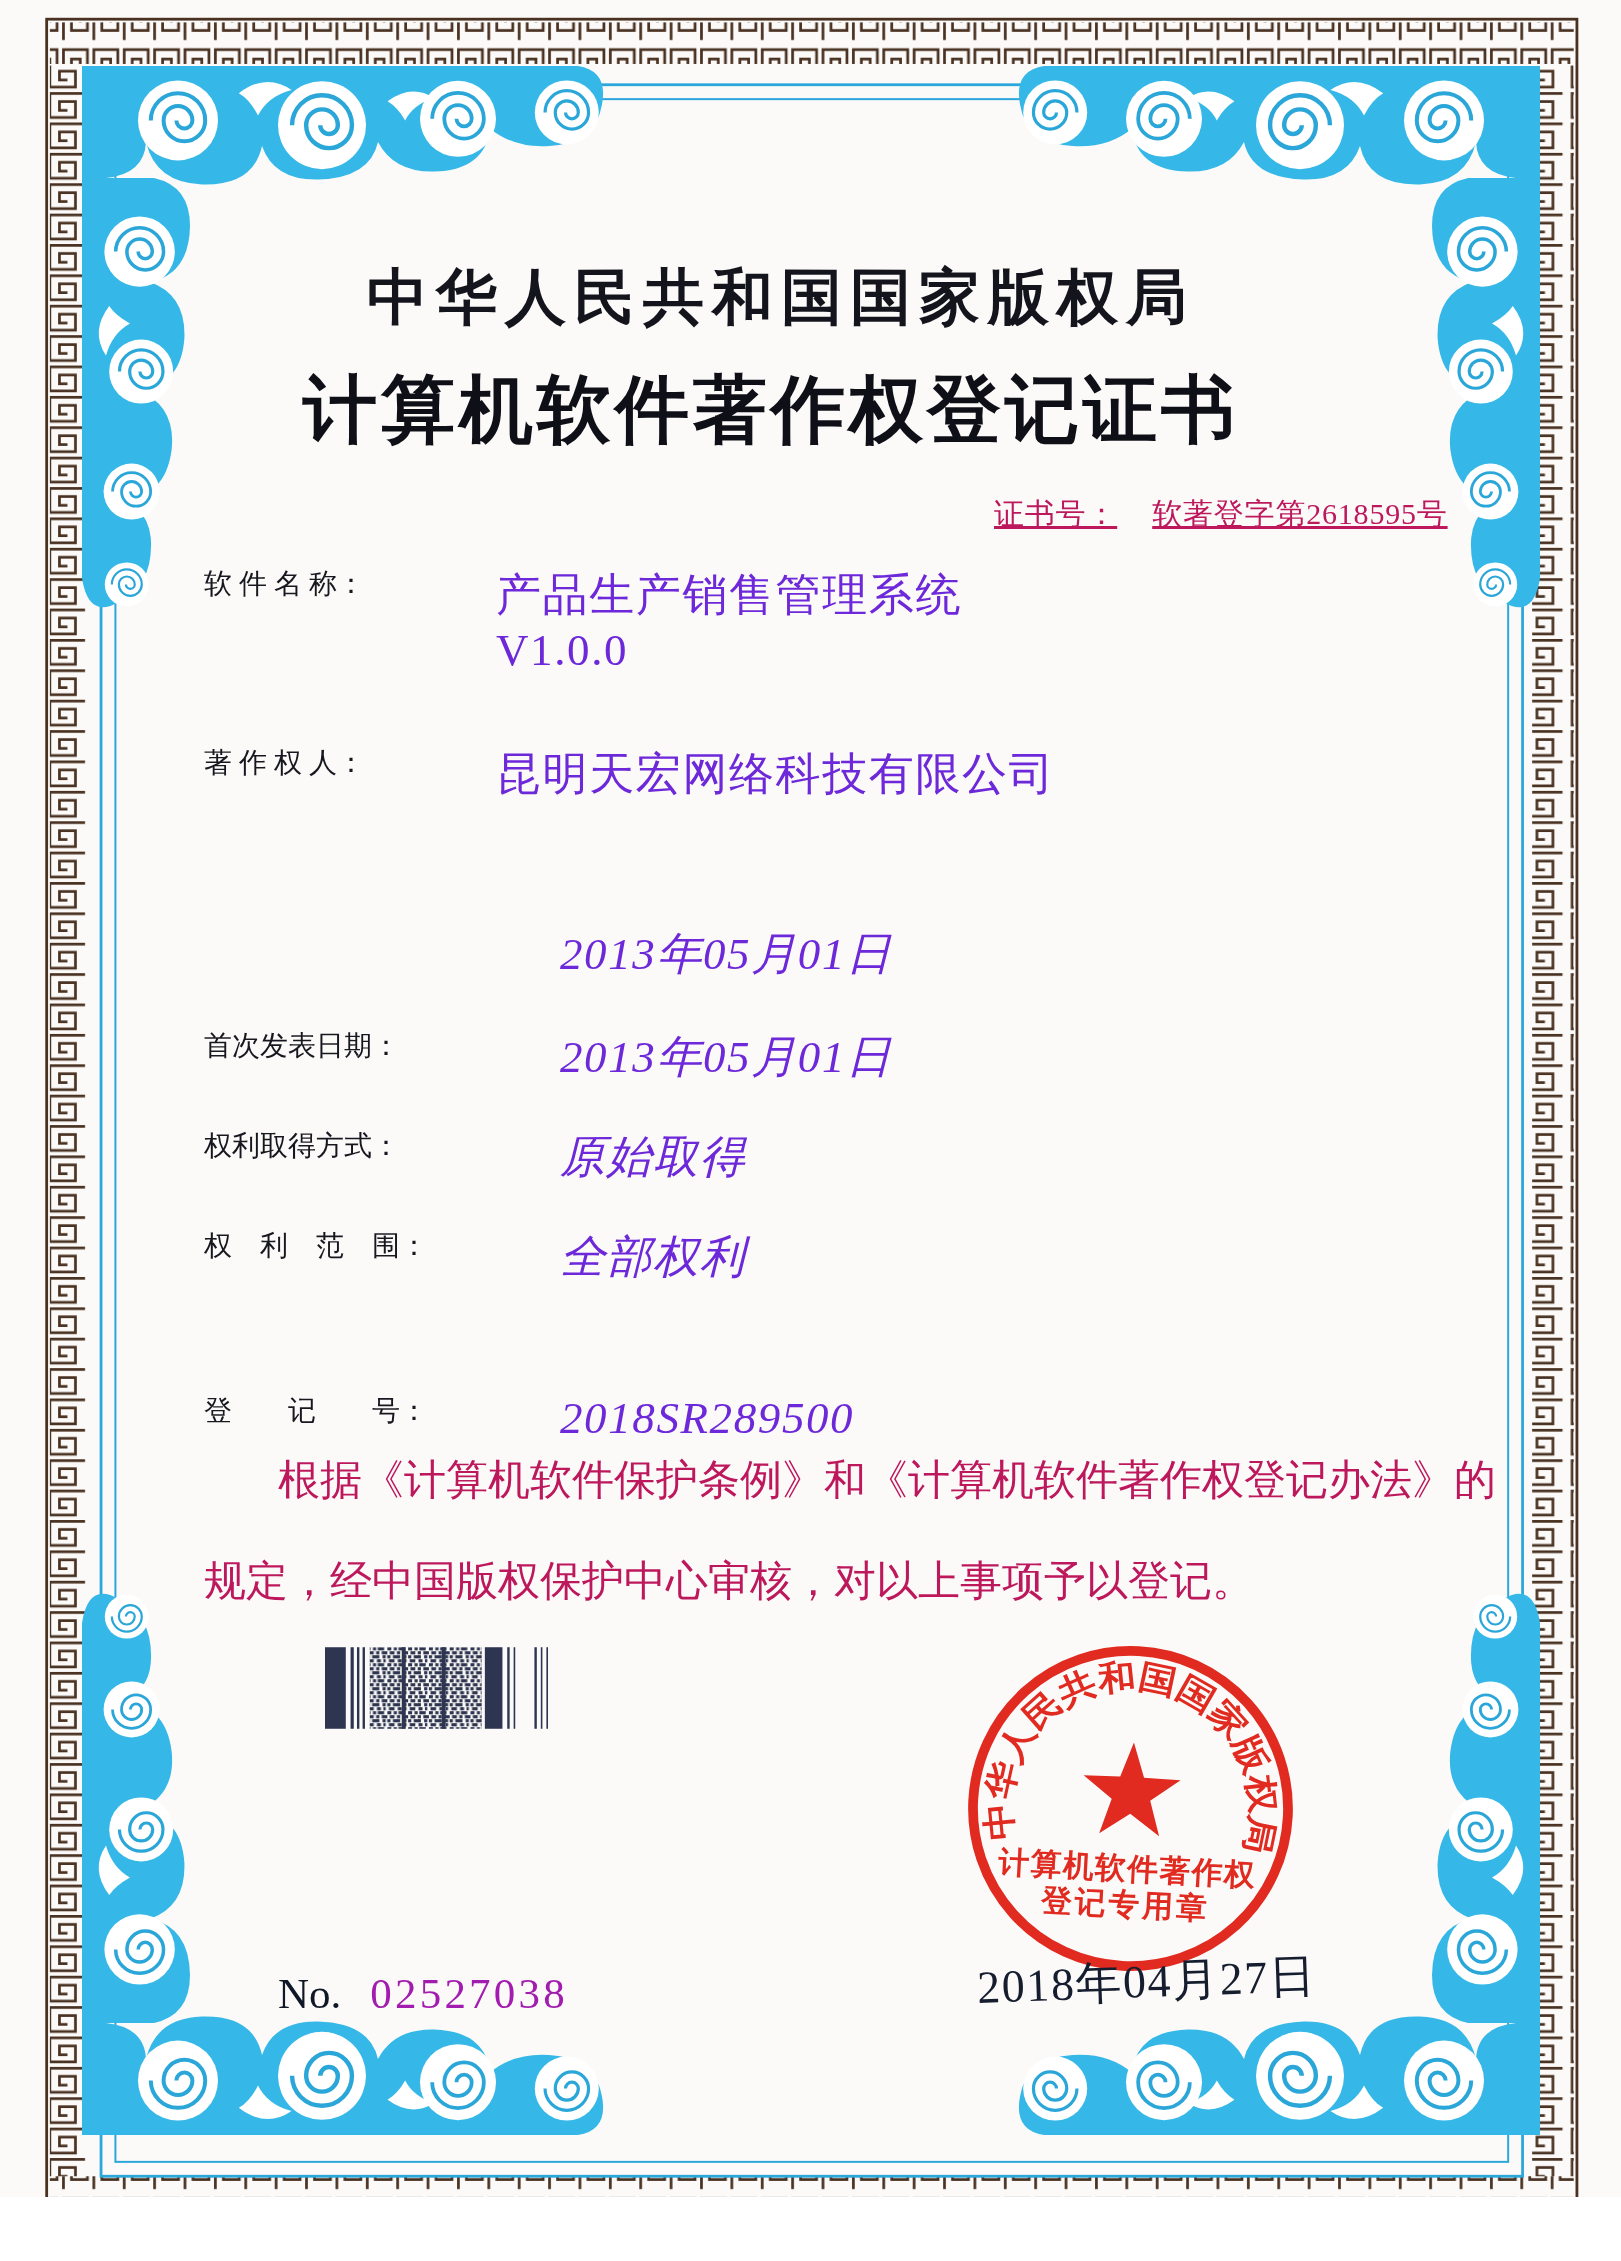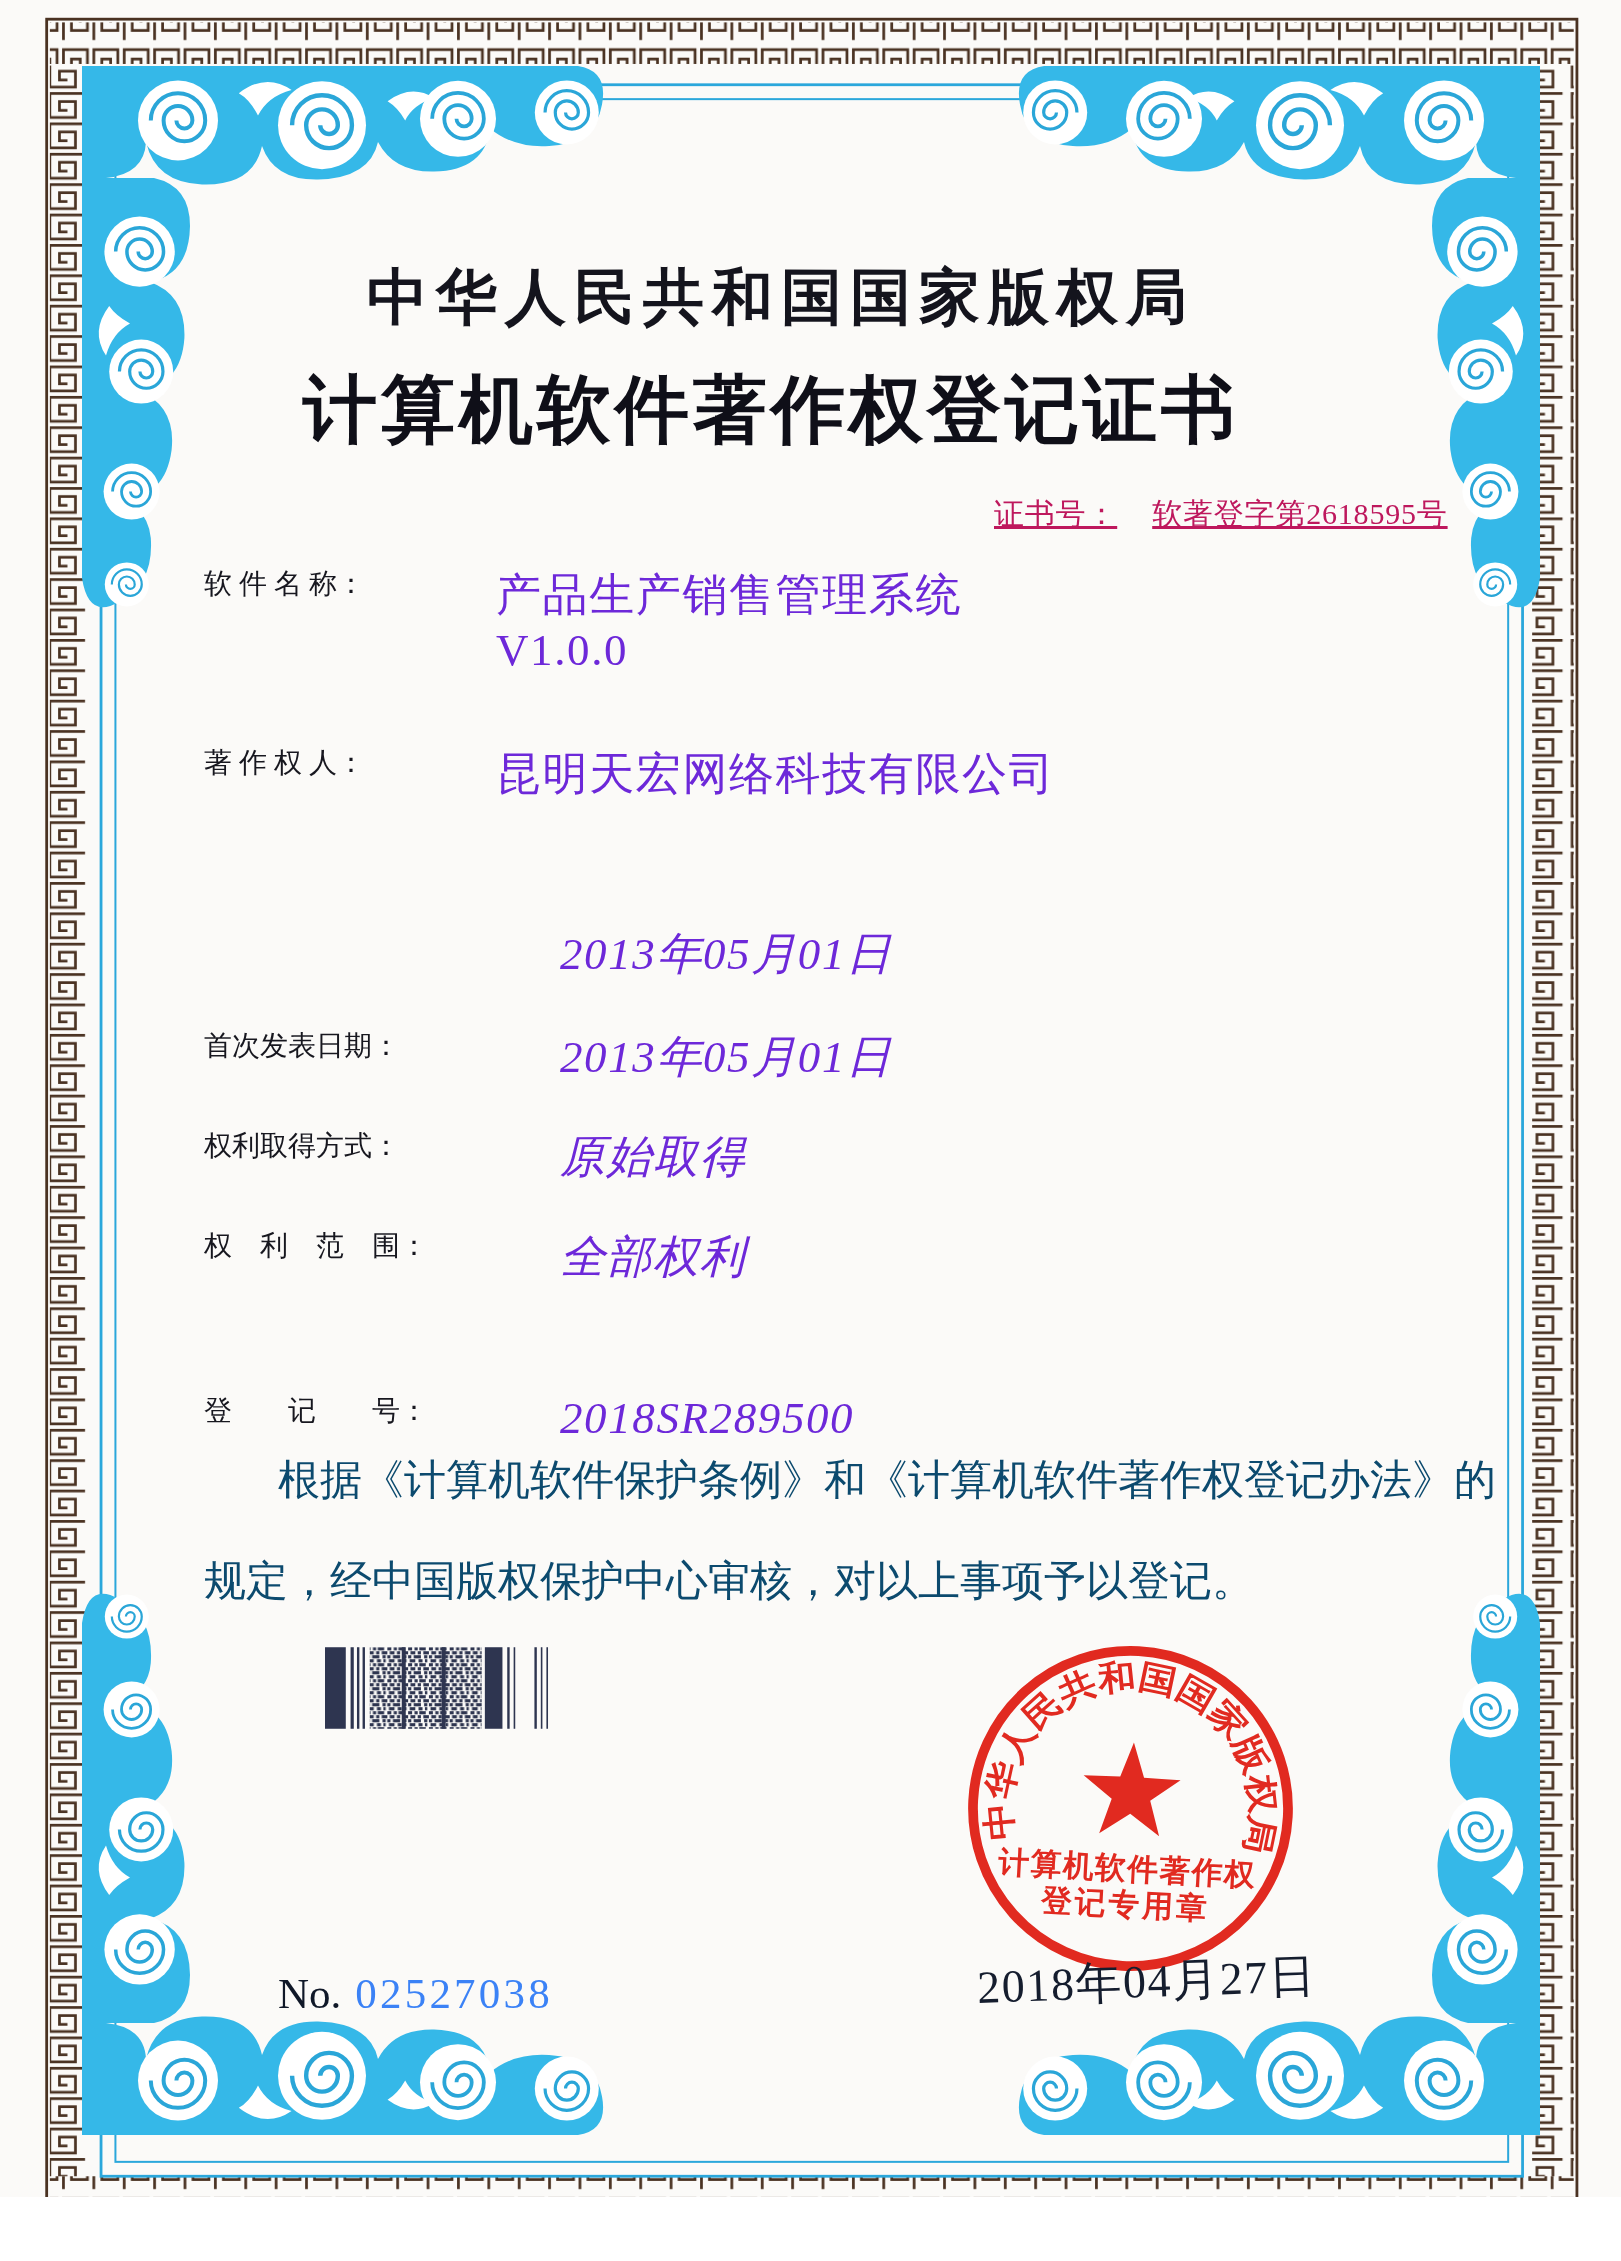--- a/index.html
+++ b/index.html
@@ -30,27 +30,27 @@
     position:absolute;left:994px;top:494px;
     font-size:30px;color:#be185d;letter-spacing:0.8px;white-space:nowrap;text-decoration:underline;
   }
   .row{position:absolute;left:204px;width:1311px;height:56px;white-space:nowrap;}
   .flabel{position:absolute;left:0;top:0;font-size:28px;color:#17171f;}
   .fvalue{position:absolute;top:0;font-size:45px;color:#6d28d9;letter-spacing:1.6px;}
   .v-a{left:292px;}
   .v-b{left:356px;font-style:italic;}
   .para{
     position:absolute;left:204px;width:1343px;
-    font-size:42px;color:#0c4a6e;letter-spacing:0px;white-space:nowrap;
+    font-size:42px;color:#be185d;letter-spacing:0px;white-space:nowrap;
   }
   .serial{
     position:absolute;left:278px;top:1969px;
     font-size:43px;white-space:nowrap;color:#101828;
   }
-  .serial .num{color:#3b82f6;letter-spacing:3.2px;margin-left:14px;}
+  .serial .num{color:#a21caf;letter-spacing:3.2px;margin-left:29px;}
   .seal-date{
     position:absolute;left:977px;top:1951px;
     font-size:46px;color:#151d2e;letter-spacing:1.6px;
     transform:rotate(-2deg);white-space:nowrap;
   }
   .seal-wrap{position:absolute;left:958px;top:1636px;width:345px;height:345px;transform:rotate(3deg);}
   .orn{position:absolute;width:560px;height:560px;pointer-events:none;}
   .orn.tl{left:82px;top:66px;}
   .orn.tr{right:82px;top:66px;transform:scaleX(-1);}
   .orn.bl{left:82px;bottom:62px;transform:scaleY(-1);}

